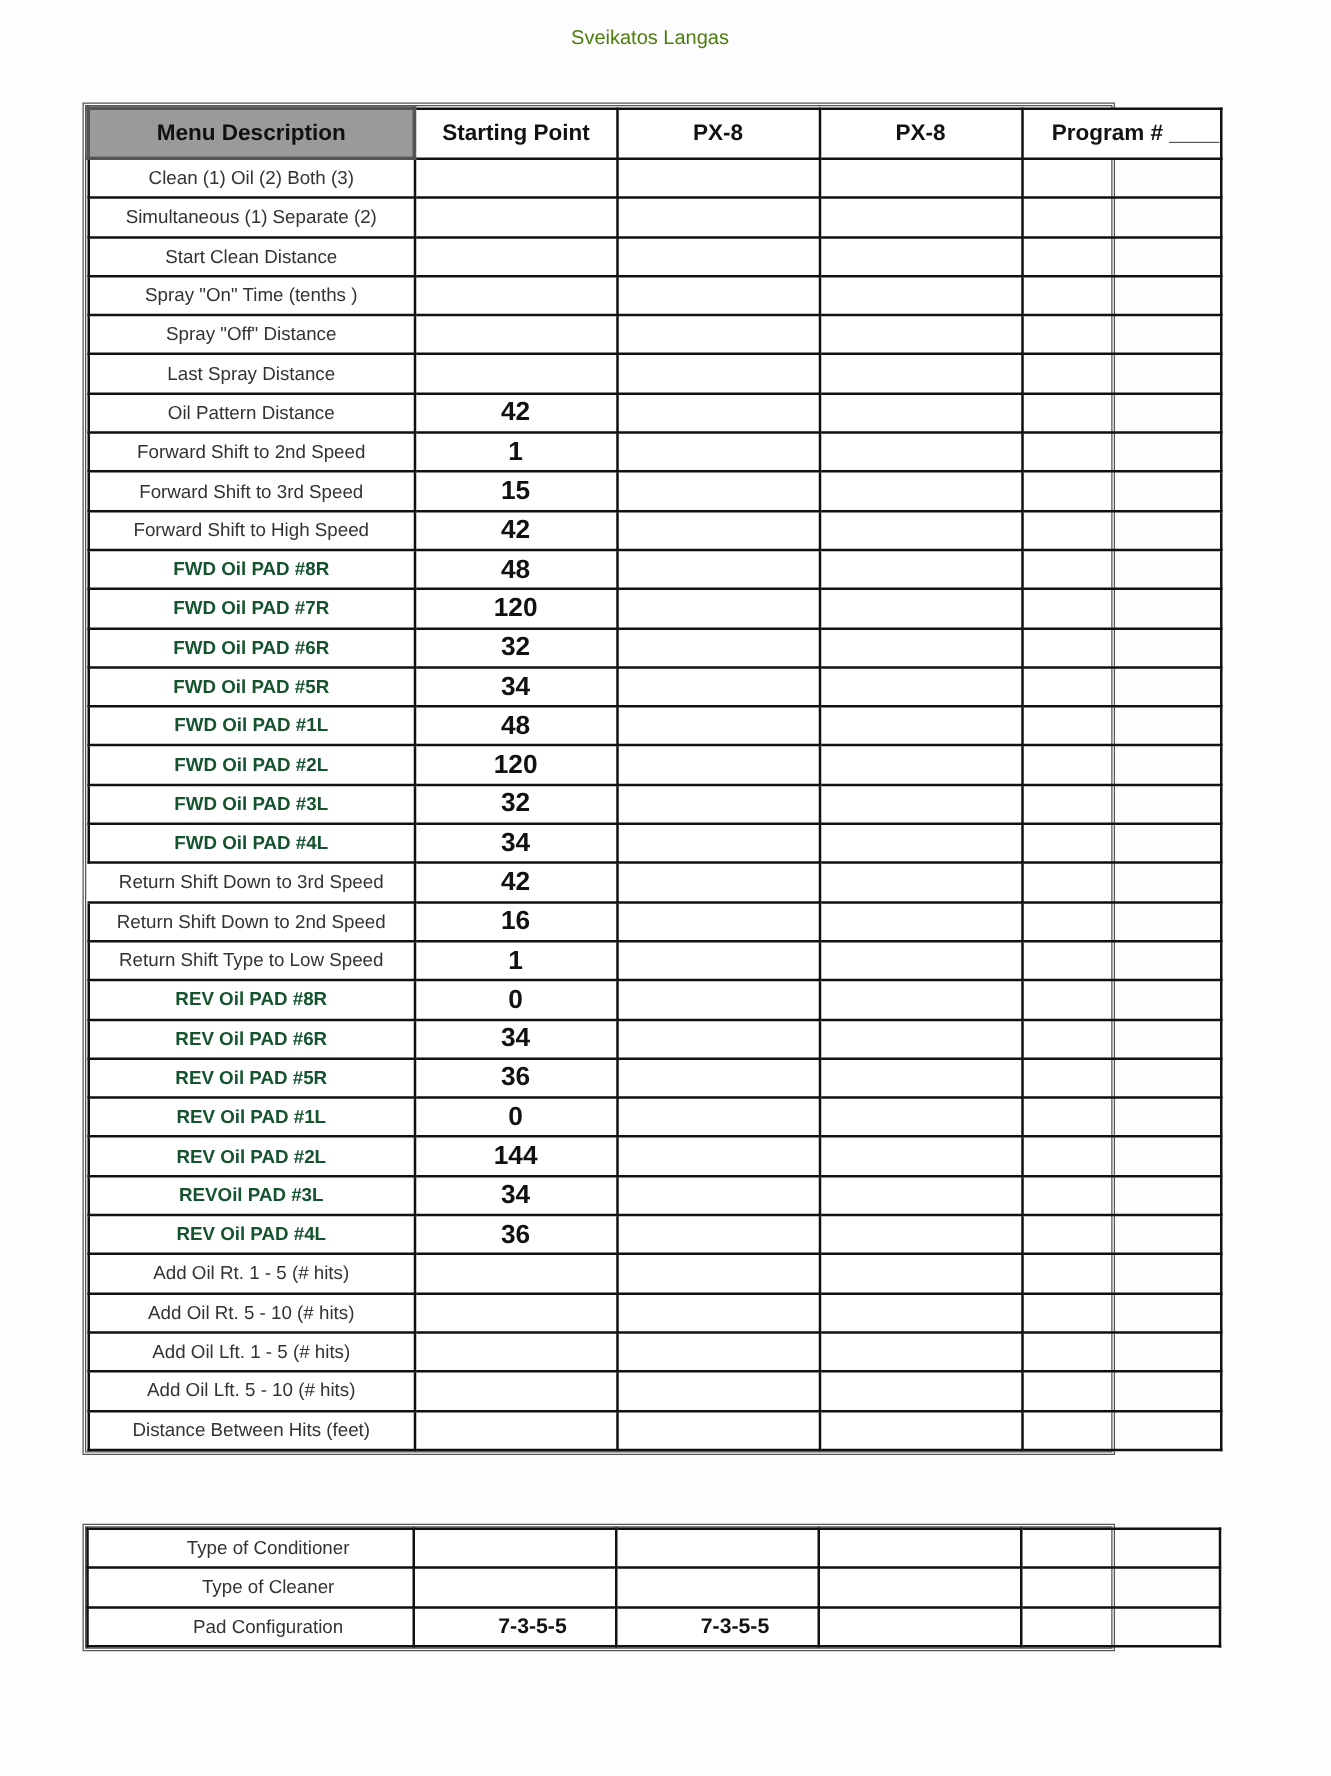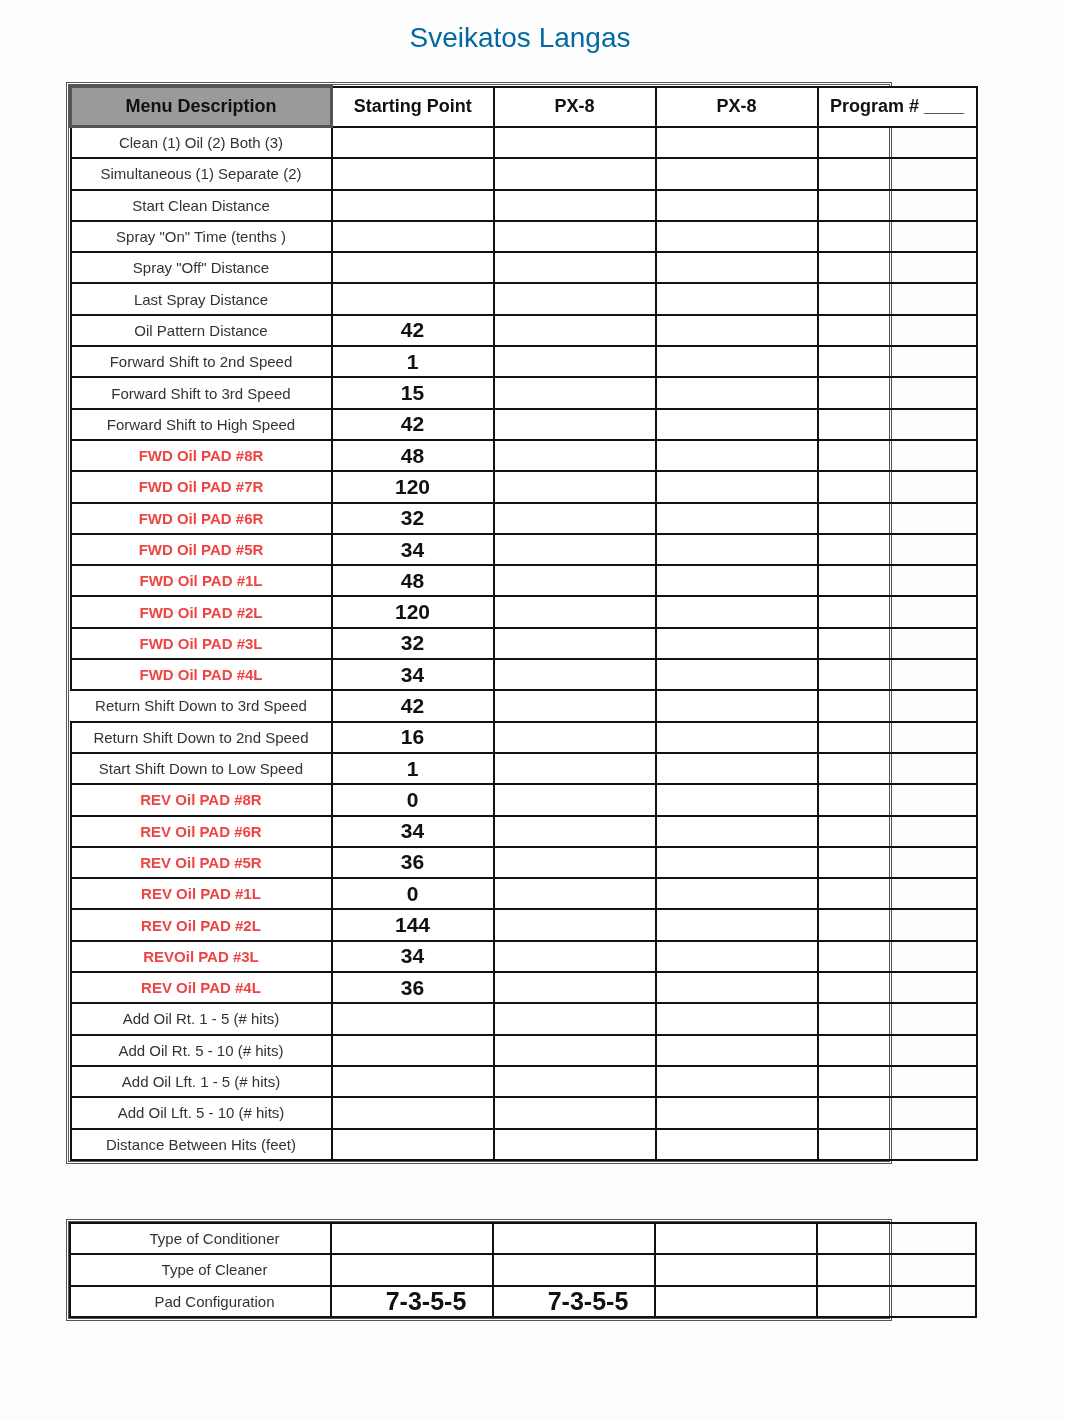--- a/index.html
+++ b/index.html
@@ -1,33 +1,33 @@
 <!DOCTYPE html>
 <html><head>
 <meta charset="utf-8">
 <style>
   html, body { margin: 0; padding: 0; background: #fdfdfd; }
   body { width: 1065px; height: 1421px; position: relative; overflow: hidden; font-family: "Liberation Sans", sans-serif; color: #111; }
-  .title { position: absolute; left: 0; width: 1040px; top: 22px; text-align: center; font-size: 28px; color: #0369a1; }
+  .title { position: absolute; left: 0; width: 1040px; top: 22px; text-align: center; font-size: 16px; color: #4d7c0f; }
   .tbl-wrap { position: absolute; left: 66px; width: 826px; border: 3px double #555; box-sizing: border-box; background: #fff; }
   .tbl-wrap.main { top: 82px; }
   .tbl-wrap.second { top: 1219px; }
   table { border-collapse: collapse; width: 100%; table-layout: fixed; }
   td, th { border: 2px solid #111; padding: 0; text-align: center; vertical-align: middle; overflow: hidden; white-space: nowrap; }
   col.c0 { width: 261px; } col.c1 { width: 162px; } col.c2 { width: 162px; } col.c3 { width: 162px; } col.c4 { width: 159px; }
   th { height: 37px; font-size: 18px; font-weight: bold; background: #fff; }
   th.menu-head { background: #9a9a9a; border: 3px solid #555; }
-  th.prog { text-align: center; }
+  th.prog { text-align: right; }
   tr.r td { height: 29.3px; }
   td.desc { font-size: 15px; color: #333; }
-  td.desc.bold { font-weight: bold; color: #ef4444; }
+  td.desc.bold { font-weight: bold; color: #14532d; }
   td.val { font-size: 21px; font-weight: bold; color: #111; }
   tr.open td.desc { border-left-color: #fff; }
   table.sec tr td { height: 29.3px; padding-left: 28px; }
-  td.cfg { font-size: 25px; font-weight: bold; }
+  td.cfg { font-size: 17px; font-weight: bold; }
 </style>
 </head>
 <body>
 
 <div class="title">Sveikatos Langas</div>
 
 <div class="tbl-wrap main">
   <table>
     <colgroup>
         <col class="c0">
@@ -180,21 +180,21 @@
           <td class="val"></td>
         </tr>
         <tr class="r">
           <td class="desc">Return Shift Down to 2nd Speed</td>
           <td class="val">16</td>
           <td class="val"></td>
           <td class="val"></td>
           <td class="val"></td>
         </tr>
         <tr class="r">
-          <td class="desc">Start Shift Down to Low Speed</td>
+          <td class="desc">Return Shift Type to Low Speed</td>
           <td class="val">1</td>
           <td class="val"></td>
           <td class="val"></td>
           <td class="val"></td>
         </tr>
         <tr class="r">
           <td class="desc bold">REV Oil PAD #8R</td>
           <td class="val">0</td>
           <td class="val"></td>
           <td class="val"></td>

